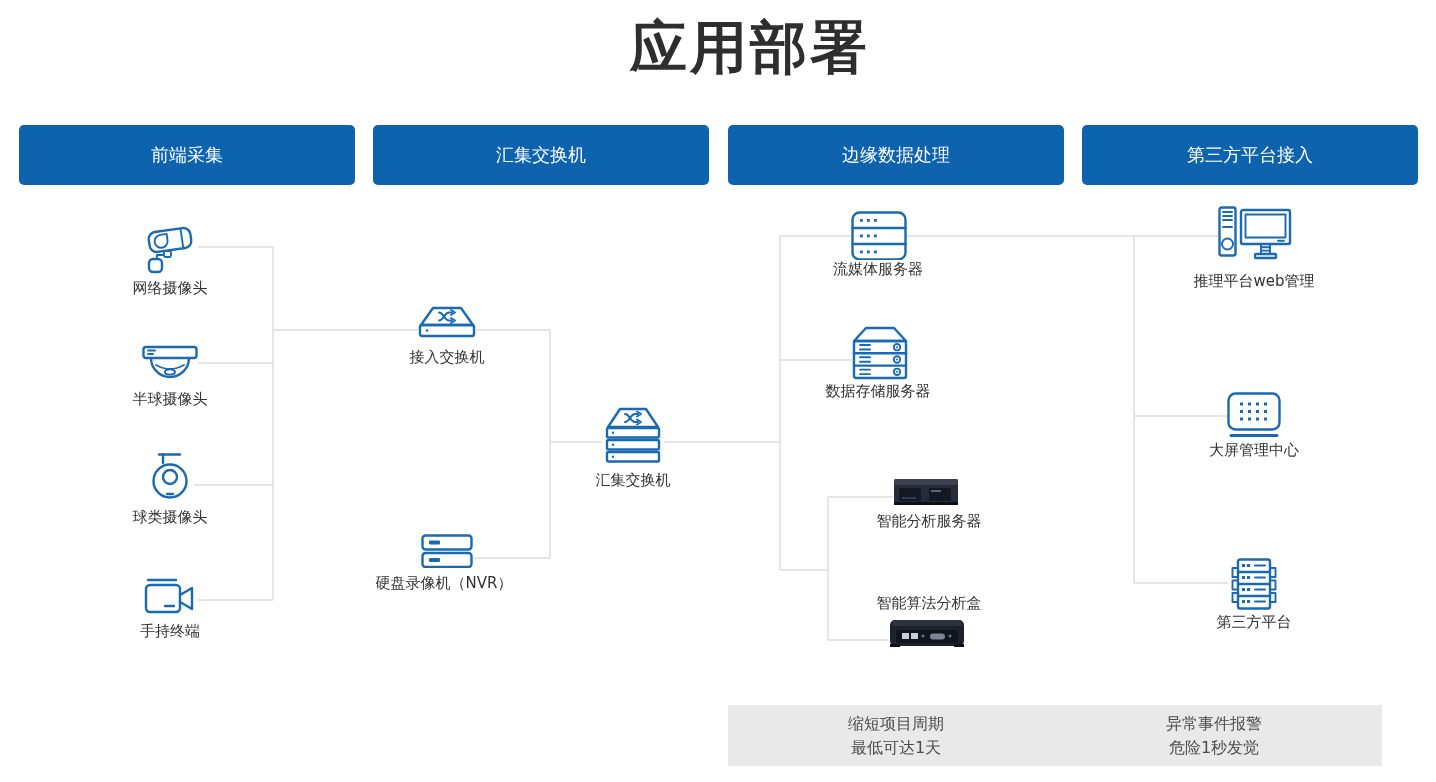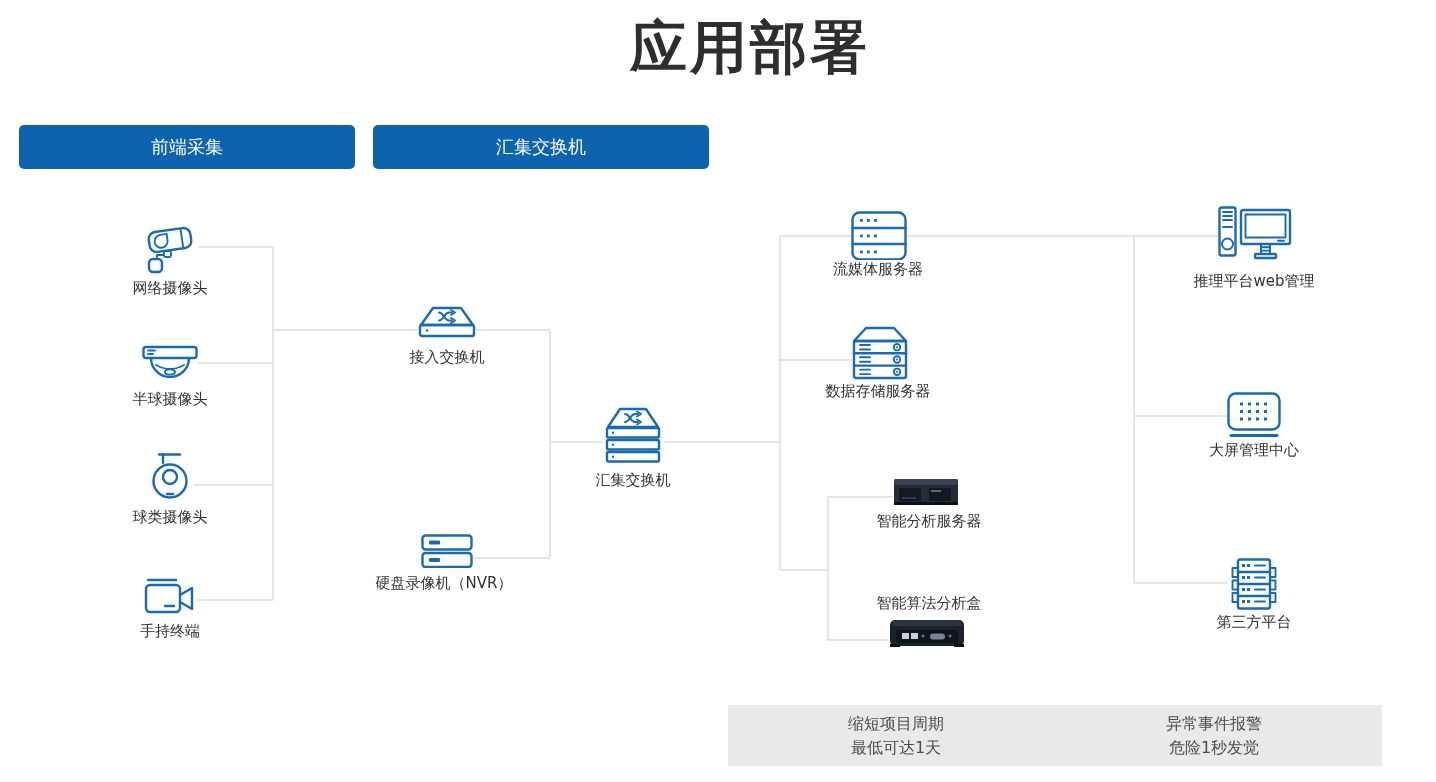--- a/index.html
+++ b/index.html
@@ -1,20 +1,20 @@
 <!DOCTYPE html>
 <html><head>
 <meta charset="utf-8">
 <style>
   html,body{margin:0;padding:0;background:#fff;}
   body{font-family:"DejaVu Sans","Liberation Sans",sans-serif;}
   .stage{position:relative;width:1436px;height:782px;background:#fff;overflow:hidden;}
   .title{position:absolute;left:0;top:10px;width:100%;text-align:center;
          font-size:57px;font-weight:700;color:#2e2e2e;letter-spacing:3px;margin-left:32px;}
-  .hdr{position:absolute;top:125px;height:44px;width:336px;background:#0d63ae;border-radius:5px;
+  .hdr{position:absolute;top:125px;height:60px;width:336px;background:#0d63ae;border-radius:5px;
        display:flex;align-items:center;justify-content:center;color:#fff;font-size:18px;}
   .ftr{position:absolute;top:705px;height:61px;width:336px;background:#e9e9e9;
        display:flex;flex-direction:column;align-items:center;justify-content:center;
        color:#4d4d4d;font-size:16px;line-height:1.45;}
   .wires{position:absolute;left:0;top:0;width:1436px;height:782px;}
   .wires line{stroke:#dcdcdc;stroke-width:1.4;}
   .icon{position:absolute;background:#fff;line-height:0;}
   .icon svg .st{fill:none;stroke:#1a6ab1;stroke-width:2.4;stroke-linecap:round;stroke-linejoin:round;}
   .icon svg .st2{fill:none;stroke:#1a6ab1;stroke-width:1.9;stroke-linecap:round;stroke-linejoin:round;}
   .icon svg .fl{fill:#1a6ab1;stroke:none;}
@@ -26,20 +26,26 @@
 
 <div class="stage">
 
   <div class="title">应用部署</div>
 
   <div class="hdr" style="left:19px">
       <span>前端采集</span>
     </div>
   <div class="hdr" style="left:373px">
       <span>汇集交换机</span>
+    </div>
+  <div class="hdr" style="left:728px">
+      <span>边缘数据处理</span>
+    </div>
+  <div class="hdr" style="left:1082px">
+      <span>第三方平台接入</span>
     </div>
 
   <svg class="wires" viewBox="0 0 1436 782">
     <line x1="198" y1="247" x2="273" y2="247"></line>
     <line x1="198" y1="363" x2="273" y2="363"></line>
     <line x1="194" y1="485" x2="273" y2="485"></line>
     <line x1="197" y1="600" x2="273" y2="600"></line>
     <line x1="273" y1="247" x2="273" y2="600"></line>
     <line x1="273" y1="330" x2="550" y2="330"></line>
     <line x1="550" y1="330" x2="550" y2="558"></line>

